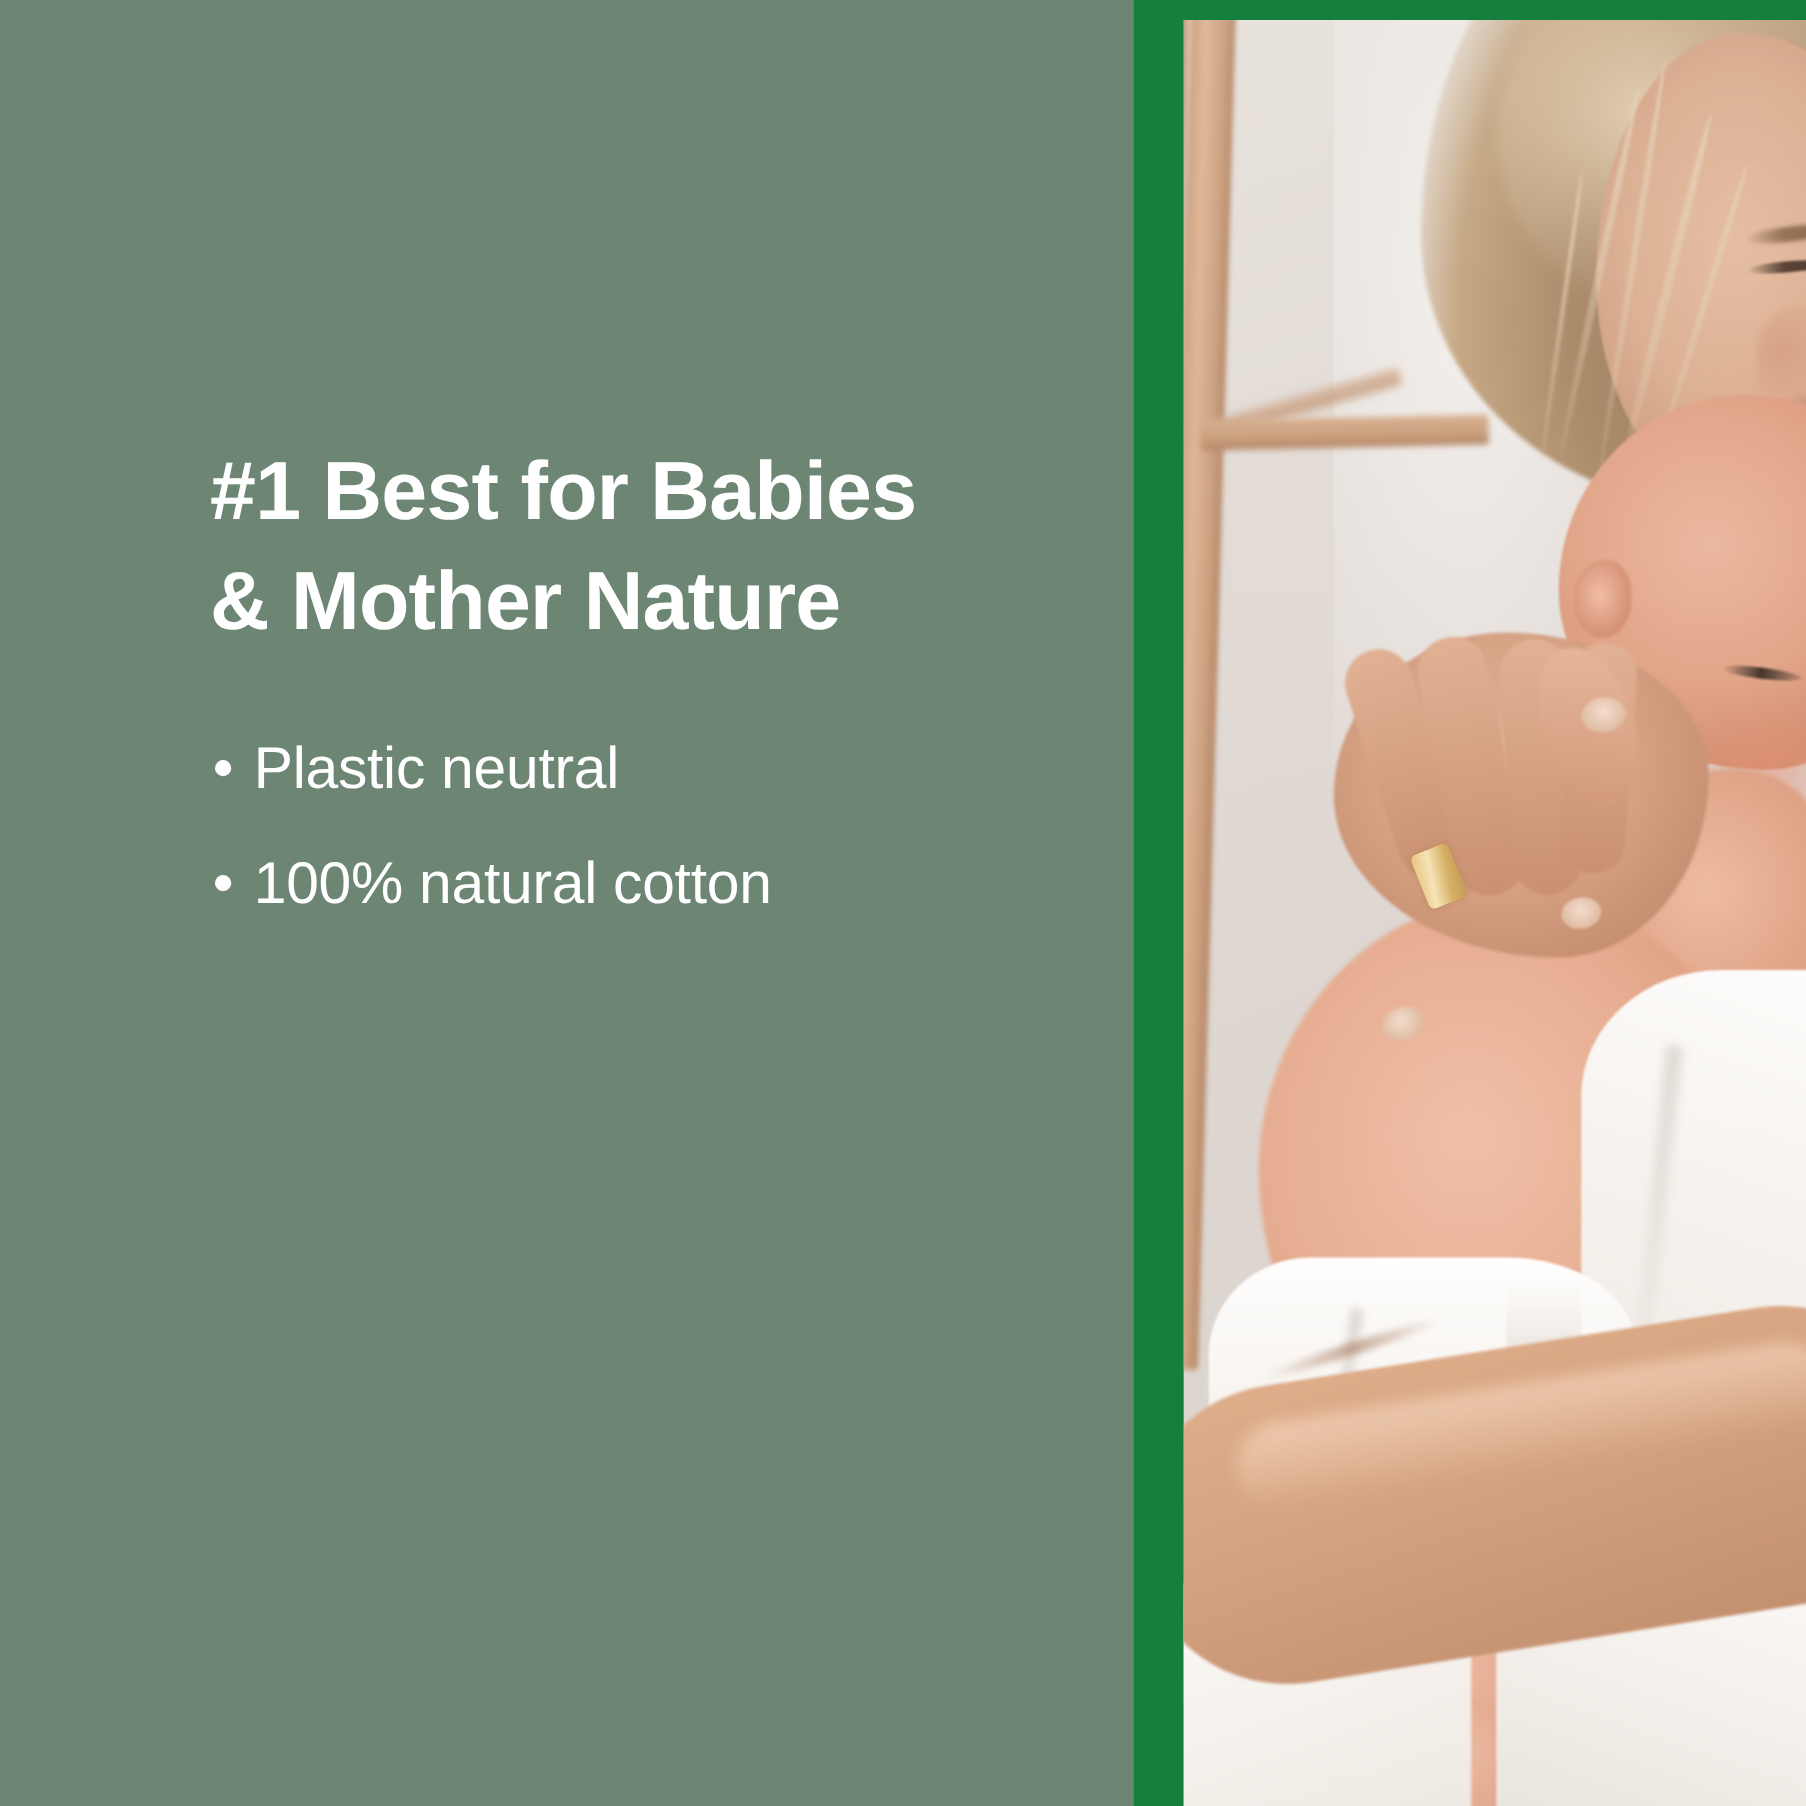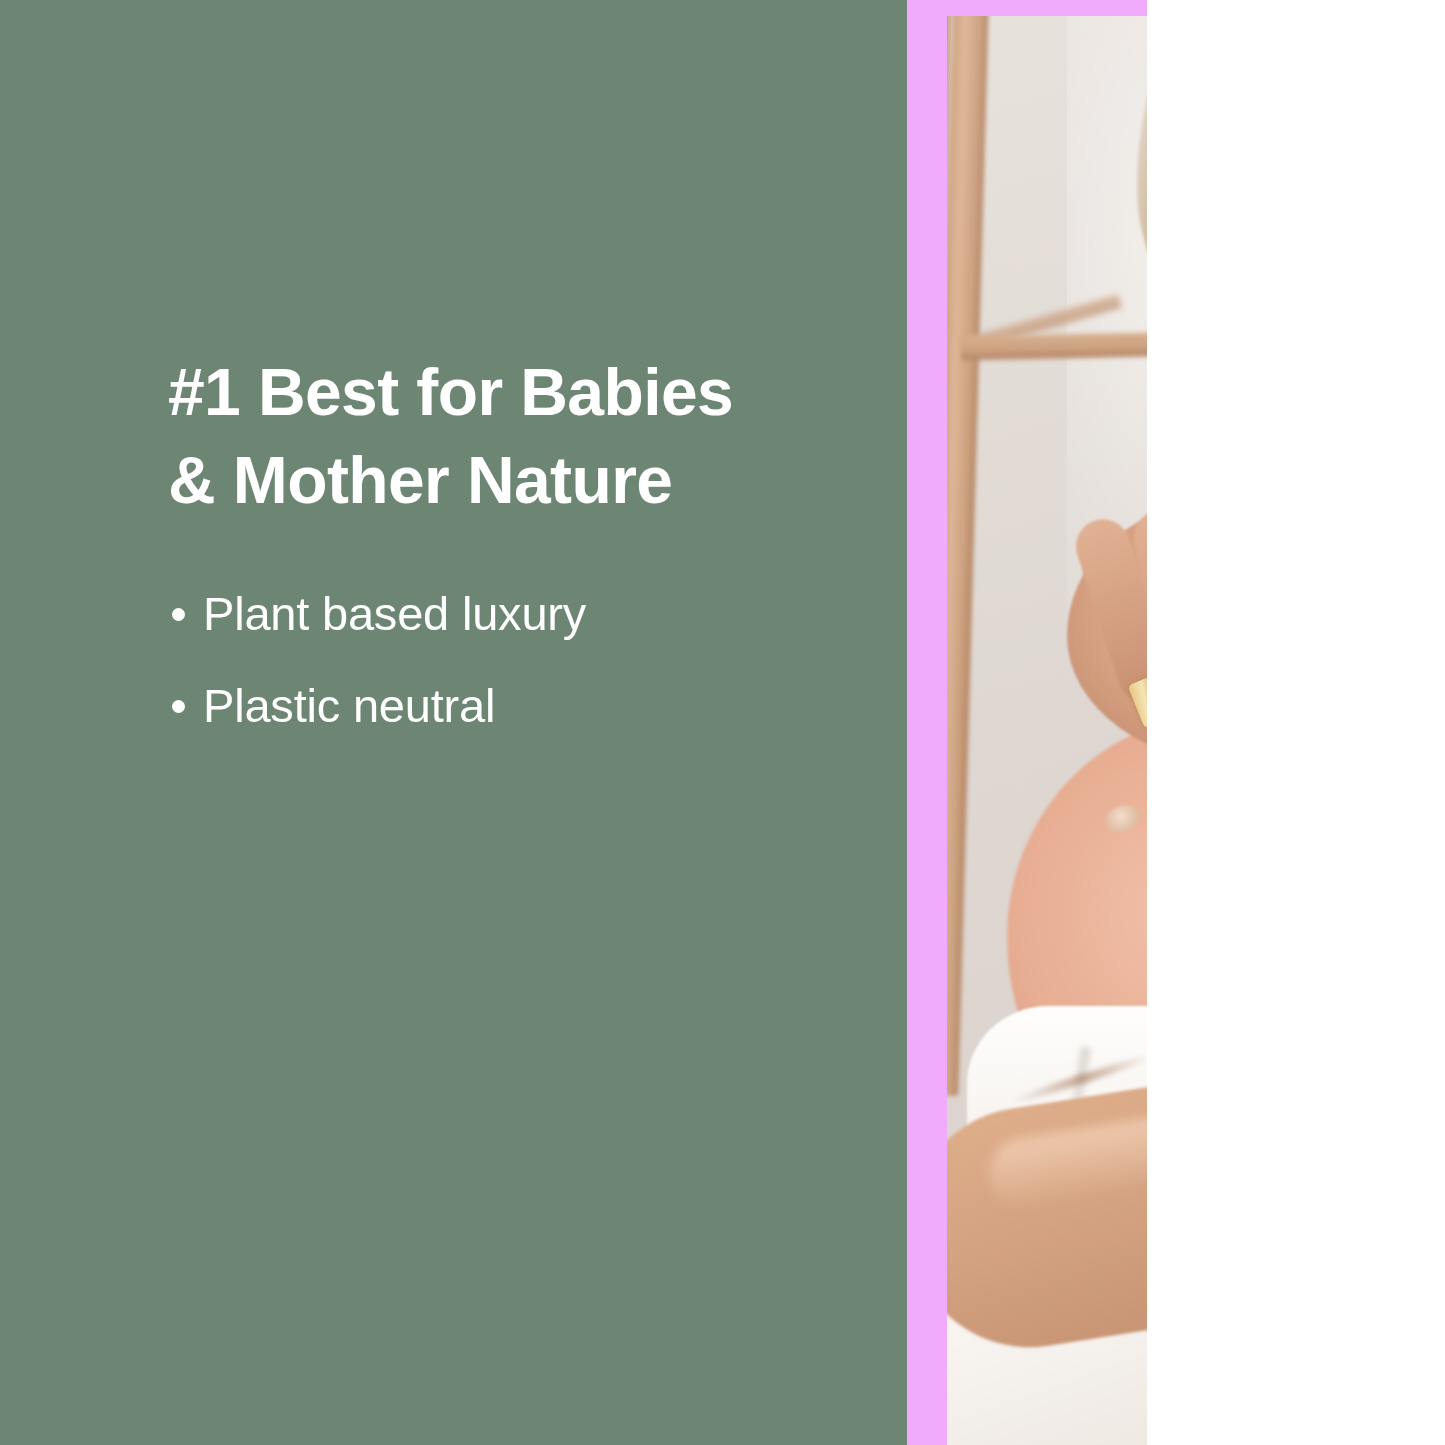--- a/index.html
+++ b/index.html
@@ -3,25 +3,25 @@
 <meta charset="utf-8">
 <title>Best for Babies &amp; Mother Nature</title>
 <style>
   html, body {
     margin: 0;
     padding: 0;
     background: #ffffff;
   }
   .canvas {
     position: relative;
-    width: 1147px;
+    width: 1445px;
     height: 1445px;
     overflow: hidden;
     font-family: "Liberation Sans", sans-serif;
-    background: #f0abfc;
+    background: #15803d;
   }
 
   
   .copy-panel {
     position: absolute;
     left: 0;
     top: 0;
     width: 907px;
     height: 1445px;
     background: #6d8674;
@@ -379,31 +379,31 @@
 <div class="canvas">
 
   <section class="copy-panel">
 
     <h1 class="headline">#1 Best for Babies
 &amp; Mother Nature</h1>
 
     <ul class="benefits">
 
 
-      <li class="benefit-item">
-        <span class="benefit-dot"></span>
-        <span class="benefit-text">Plant based luxury</span>
-      </li>
 
 
       <li class="benefit-item">
         <span class="benefit-dot"></span>
         <span class="benefit-text">Plastic neutral</span>
       </li>
 
+      <li class="benefit-item">
+        <span class="benefit-dot"></span>
+        <span class="benefit-text">100% natural cotton</span>
+      </li>
 
     </ul>
   </section>
 
   <figure class="photo" aria-label="Mother in white cradling a newborn baby wearing a white eco diaper, wooden ladder against a pale wall">
 
     <div class="photo-layer wall"></div>
     <div class="photo-layer wall-sheen"></div>
 
     <div class="photo-layer ladder-rail-2"></div>

